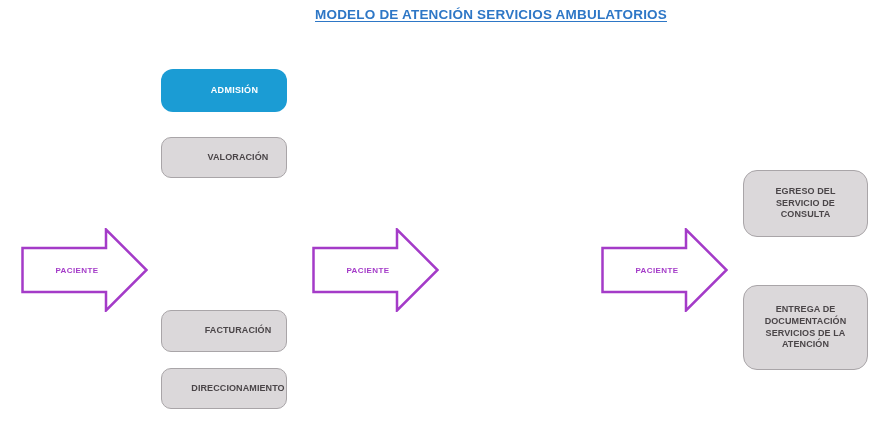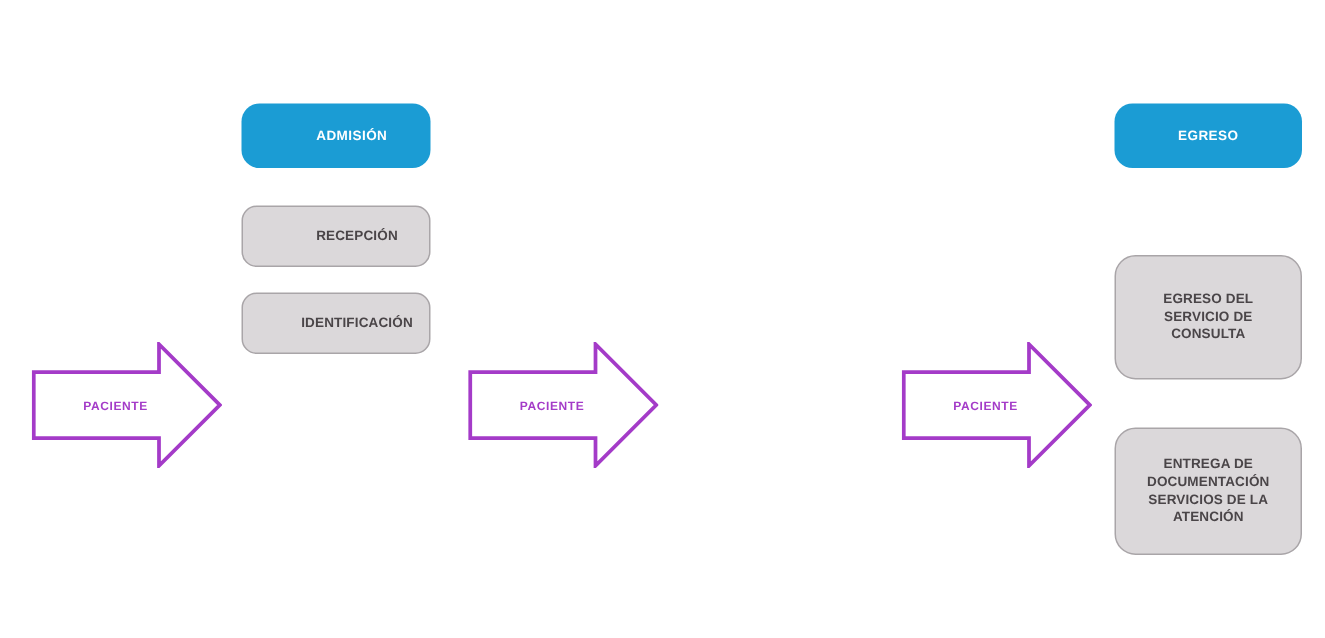--- a/index.html
+++ b/index.html
@@ -79,38 +79,39 @@
   .s1c{top:252px;height:42px;}
   .s1d{top:310px;height:42px;}
   .s1e{top:368px;height:41px;}
   
   .c2{left:454px;width:124px;}
   .h2{top:69px;}
   .s2a{top:202px;height:126px;}
   
   .c3{left:743px;width:125px;}
   .h3{top:69px;}
-  .s3a{top:170px;height:83px;}
+  .s3a{top:170px;height:67px;}
   .s3b{top:285px;height:85px;}
   
   .a1{left:21px;top:228px;}
   .a2{left:312px;top:228px;}
   .a3{left:601px;top:228px;}
 </style>
 </head>
 <body>
 
 <div class="canvas">
 
+  <div class="title">MODELO DE ATENCIÓN SERVICIOS AMBULATORIOS</div>
 
   <div class="stage-header c1 h1">ADMISIÓN</div>
-  <div class="stage-header c3 h3">EGRESO</div>
 
-  <div class="step-box c1 s1a">RECEPCIÓN</div>
-  <div class="step-box c1 s1b">IDENTIFICACIÓN</div>
+  <div class="step-box c1 s1a">VALORACIÓN</div>
+  <div class="step-box c1 s1d">FACTURACIÓN</div>
+  <div class="step-box c1 s1e">DIRECCIONAMIENTO</div>
 
 
   <div class="step-box big c3 s3a">EGRESO DEL SERVICIO DE CONSULTA</div>
   <div class="step-box big c3 s3b">ENTREGA DE DOCUMENTACIÓN SERVICIOS DE LA ATENCIÓN</div>
 
   <div class="arrow a1">
     <svg viewBox="0 0 127 84">
       <polygon points="1.5,20 85,20 85,1.5 125.5,42 85,82.5 85,64 1.5,64" fill="#ffffff" stroke="#A43BC8" stroke-width="2.5" stroke-linejoin="miter"></polygon>
     </svg>
     <div class="arrow-label">PACIENTE</div>

